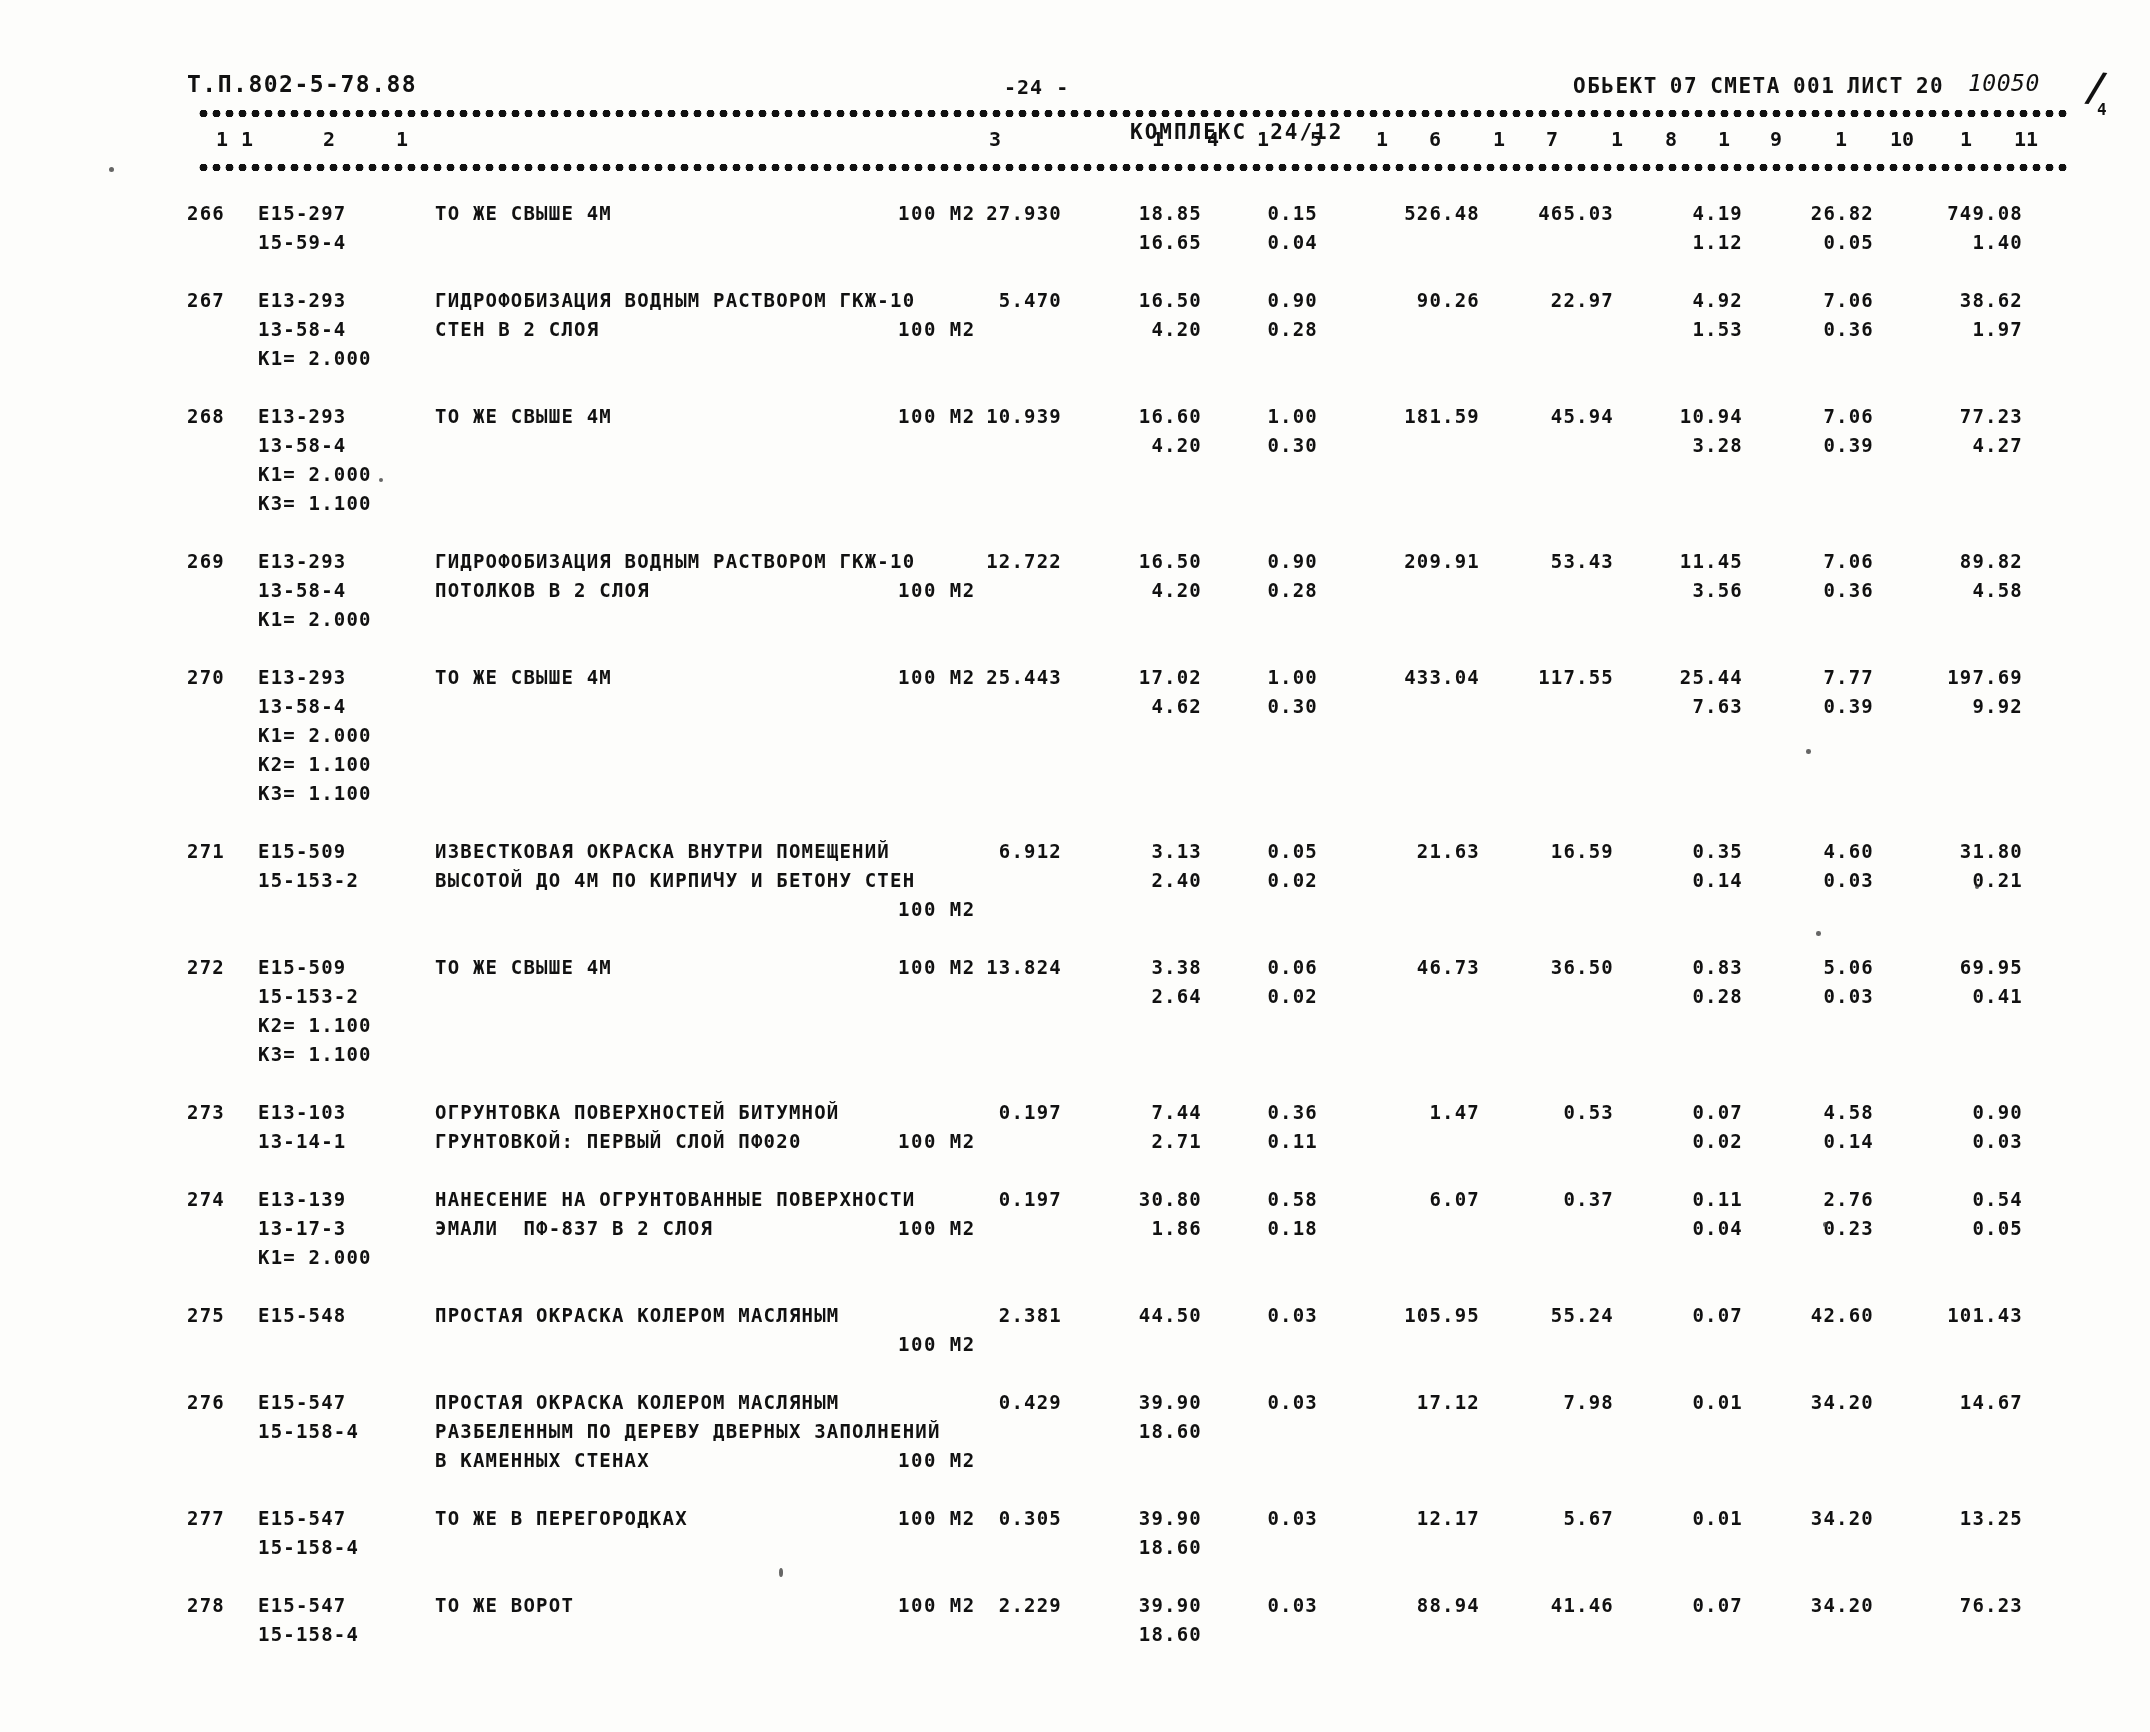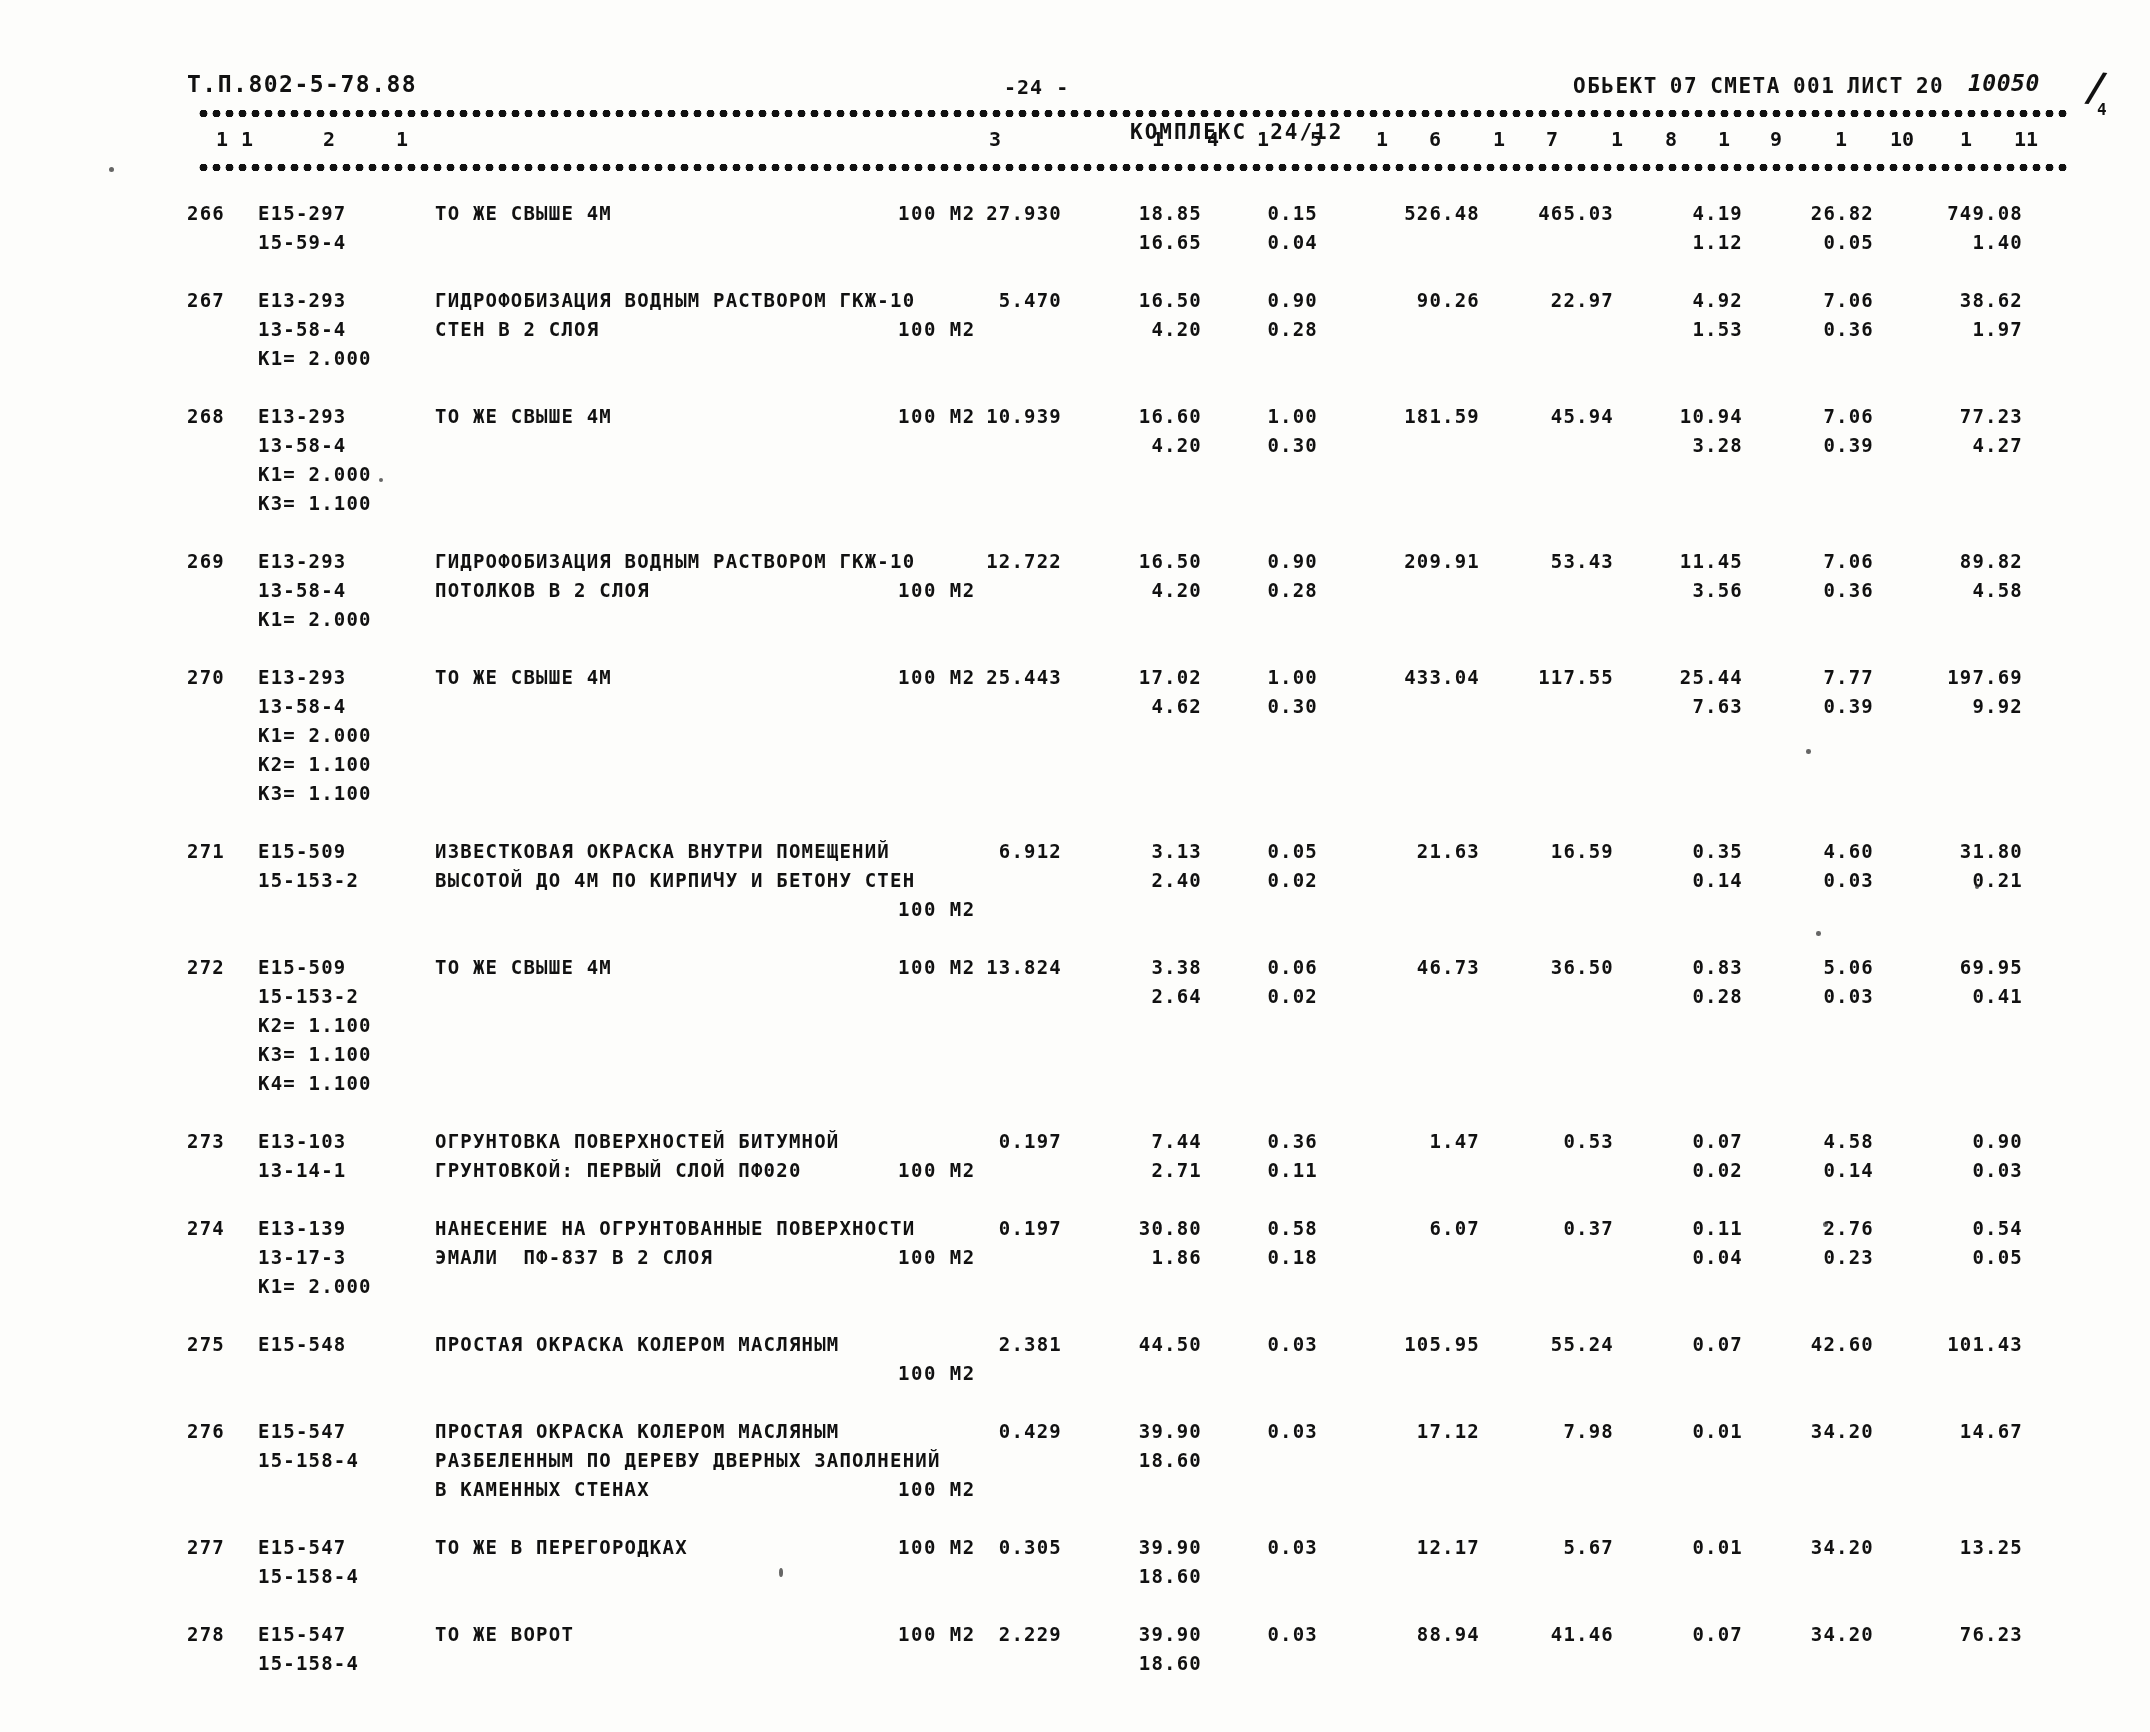--- a/index.html
+++ b/index.html
@@ -61,21 +61,21 @@
   }
   .hdr-right span { margin-right: 12px; }
   .hdr-right .listnum { margin-right: 15px; }
   .hdr-docid {
     position: absolute;
     left: 1968px;
     top: -1px;
     font-size: 23px;
     letter-spacing: 0.5px;
     font-style: italic;
-    font-weight: bold;
+    font-weight: normal;
   }
   .hdr-slash {
     position: absolute;
     left: 2084px;
     top: -7px;
     font-size: 40px;
     font-weight: bold;
     transform: rotate(6deg);
   }
   .hdr-sub {
@@ -416,23 +416,20 @@
           <div class="cell c9 r">0.28</div>
           <div class="cell c10 r">0.03</div>
           <div class="cell c11 r">0.41</div>
         </div>
         <div class="line">
           <div class="cell c-code">К2= 1.100</div>
         </div>
         <div class="line">
           <div class="cell c-code">К3= 1.100</div>
         </div>
-        <div class="line">
-          <div class="cell c-code">К4= 1.100</div>
-        </div>
       </div>
       <div class="gap"></div>
       <div class="row">
         <div class="line">
           <div class="cell c-no">273</div>
           <div class="cell c-code">Е13-103</div>
           <div class="cell c-desc">ОГРУНТОВКА ПОВЕРХНОСТЕЙ БИТУМНОЙ</div>
           <div class="cell c4 r">0.197</div>
           <div class="cell c5 r">7.44</div>
           <div class="cell c6 r">0.36</div>

